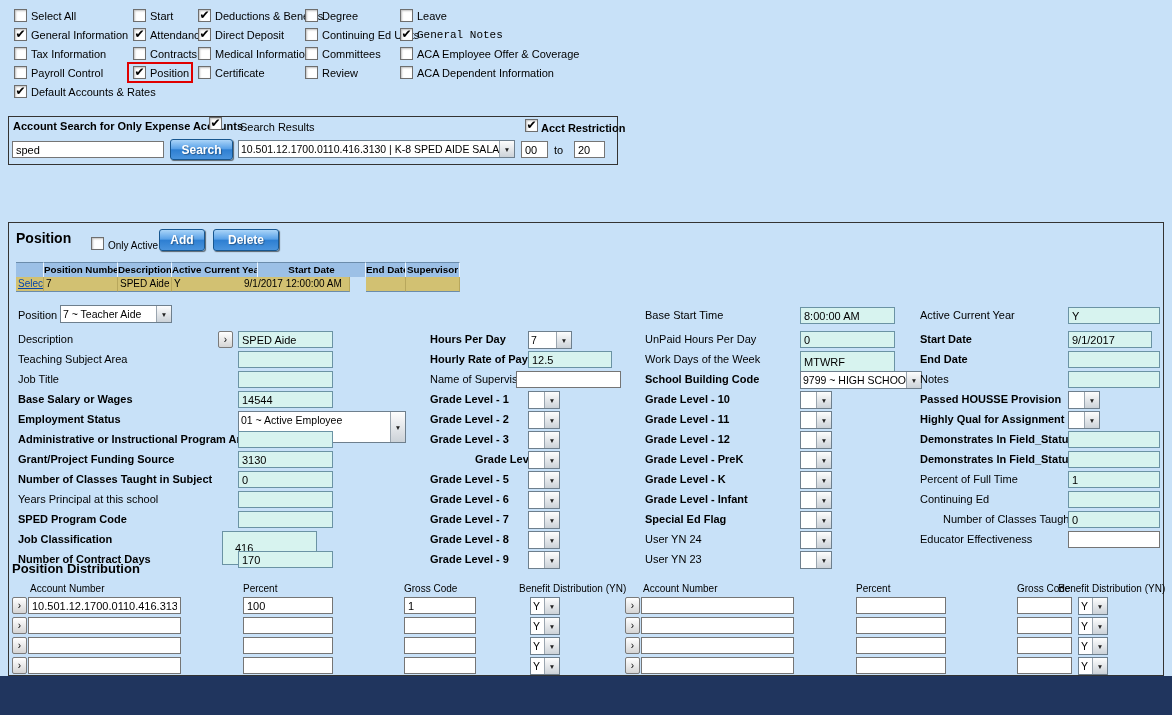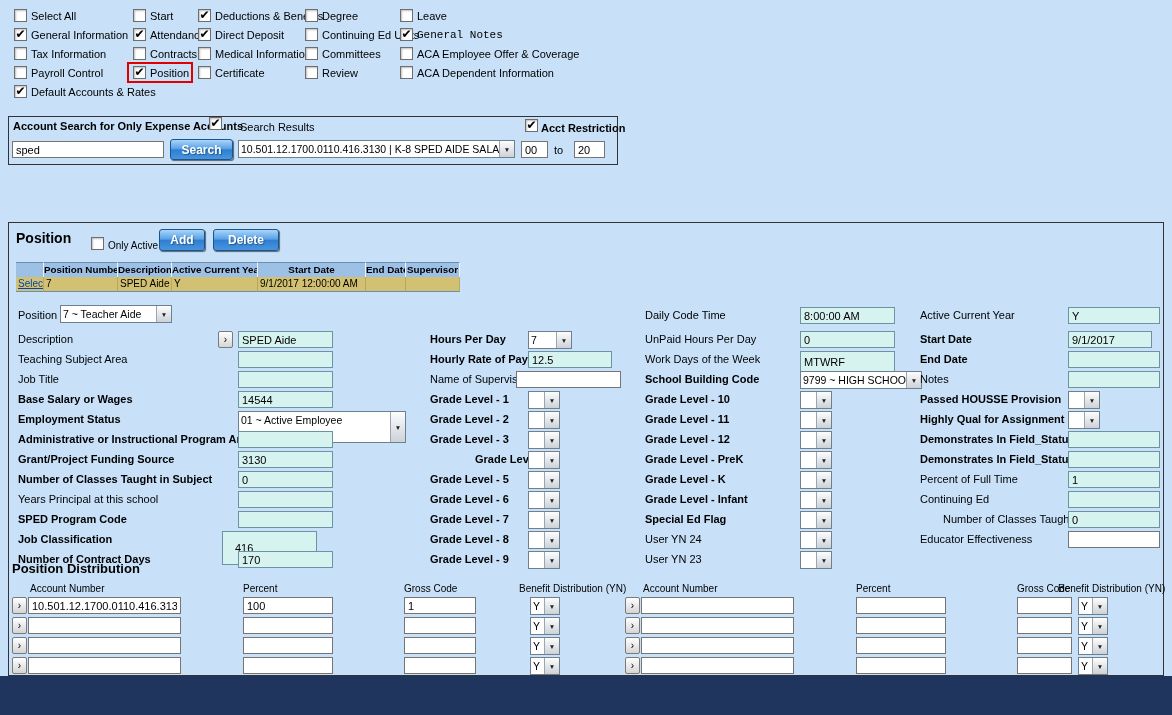--- a/index.html
+++ b/index.html
@@ -115,21 +115,21 @@
     <div class="a th" style="left: 44px; top: 262px; width: 74px; height: 15px;">Position Number</div>
     <div class="a th" style="left: 118px; top: 262px; width: 54px; height: 15px;">Description</div>
     <div class="a th" style="left: 172px; top: 262px; width: 86px; height: 15px;">Active Current Year</div>
     <div class="a th" style="left: 258px; top: 262px; width: 108px; height: 15px;">Start Date</div>
     <div class="a th" style="left: 366px; top: 262px; width: 40px; height: 15px;">End Date</div>
     <div class="a th" style="left: 406px; top: 262px; width: 54px; height: 15px;">Supervisor</div>
     <div class="a td link" style="left: 16px; top: 277px; width: 28px; height: 15px;">Select</div>
     <div class="a td" style="left: 44px; top: 277px; width: 74px; height: 15px;">7</div>
     <div class="a td" style="left: 118px; top: 277px; width: 54px; height: 15px;">SPED Aide</div>
     <div class="a td" style="left: 172px; top: 277px; width: 86px; height: 15px;">Y</div>
-    <div class="a td" style="left: 258px; top: 277px; width: 108px; height: 15px;">9/1/2017 12:00:00 AM</div>
+    <div class="a td" style="left: 242px; top: 277px; width: 108px; height: 15px;">9/1/2017 12:00:00 AM</div>
     <div class="a td" style="left: 366px; top: 277px; width: 40px; height: 15px;"></div>
     <div class="a td" style="left: 406px; top: 277px; width: 54px; height: 15px;"></div>
     <span class="a flabel" style="left: 18px; top: 309px;">Position</span>
     <div class="a combo" style="left: 60px; top: 305px; width: 112px; height: 18px;">
       <span class="t">7 ~ Teacher Aide</span>
       <span class="b">▼</span>
     </div>
     <span class="a flabel" style="left: 18px; top: 333px;">Description</span>
     <button class="a pbtn" style="left: 218px; top: 331px; width: 15px; height: 17px;">›</button>
     <input class="a ti" value="SPED Aide" style="left: 238px; top: 331px; width: 95px; height: 17px;">
@@ -205,21 +205,21 @@
     <span class="a flabel b" style="left: 430px; top: 533px;">Grade Level - 8</span>
     <div class="a combo" style="left: 528px; top: 531px; width: 32px; height: 18px;">
       <span class="t"></span>
       <span class="b">▼</span>
     </div>
     <span class="a flabel b" style="left: 430px; top: 553px;">Grade Level - 9</span>
     <div class="a combo" style="left: 528px; top: 551px; width: 32px; height: 18px;">
       <span class="t"></span>
       <span class="b">▼</span>
     </div>
-    <span class="a flabel" style="left: 645px; top: 309px;">Daily Code Time</span>
+    <span class="a flabel" style="left: 645px; top: 309px;">Base Start Time</span>
     <input class="a ti" value="8:00:00 AM" style="left: 800px; top: 307px; width: 95px; height: 17px;">
     <span class="a flabel" style="left: 645px; top: 333px;">UnPaid Hours Per Day</span>
     <input class="a ti" value="0" style="left: 800px; top: 331px; width: 95px; height: 17px;">
     <span class="a flabel" style="left: 645px; top: 353px;">Work Days of the Week</span>
     <input class="a ti" value="MTWRF" style="left: 800px; top: 351px; width: 95px; height: 22px;">
     <span class="a flabel b" style="left: 645px; top: 373px;">School Building Code</span>
     <div class="a combo" style="left: 800px; top: 371px; width: 122px; height: 18px;">
       <span class="t">9799 ~ HIGH SCHOOL</span>
       <span class="b">▼</span>
     </div>

